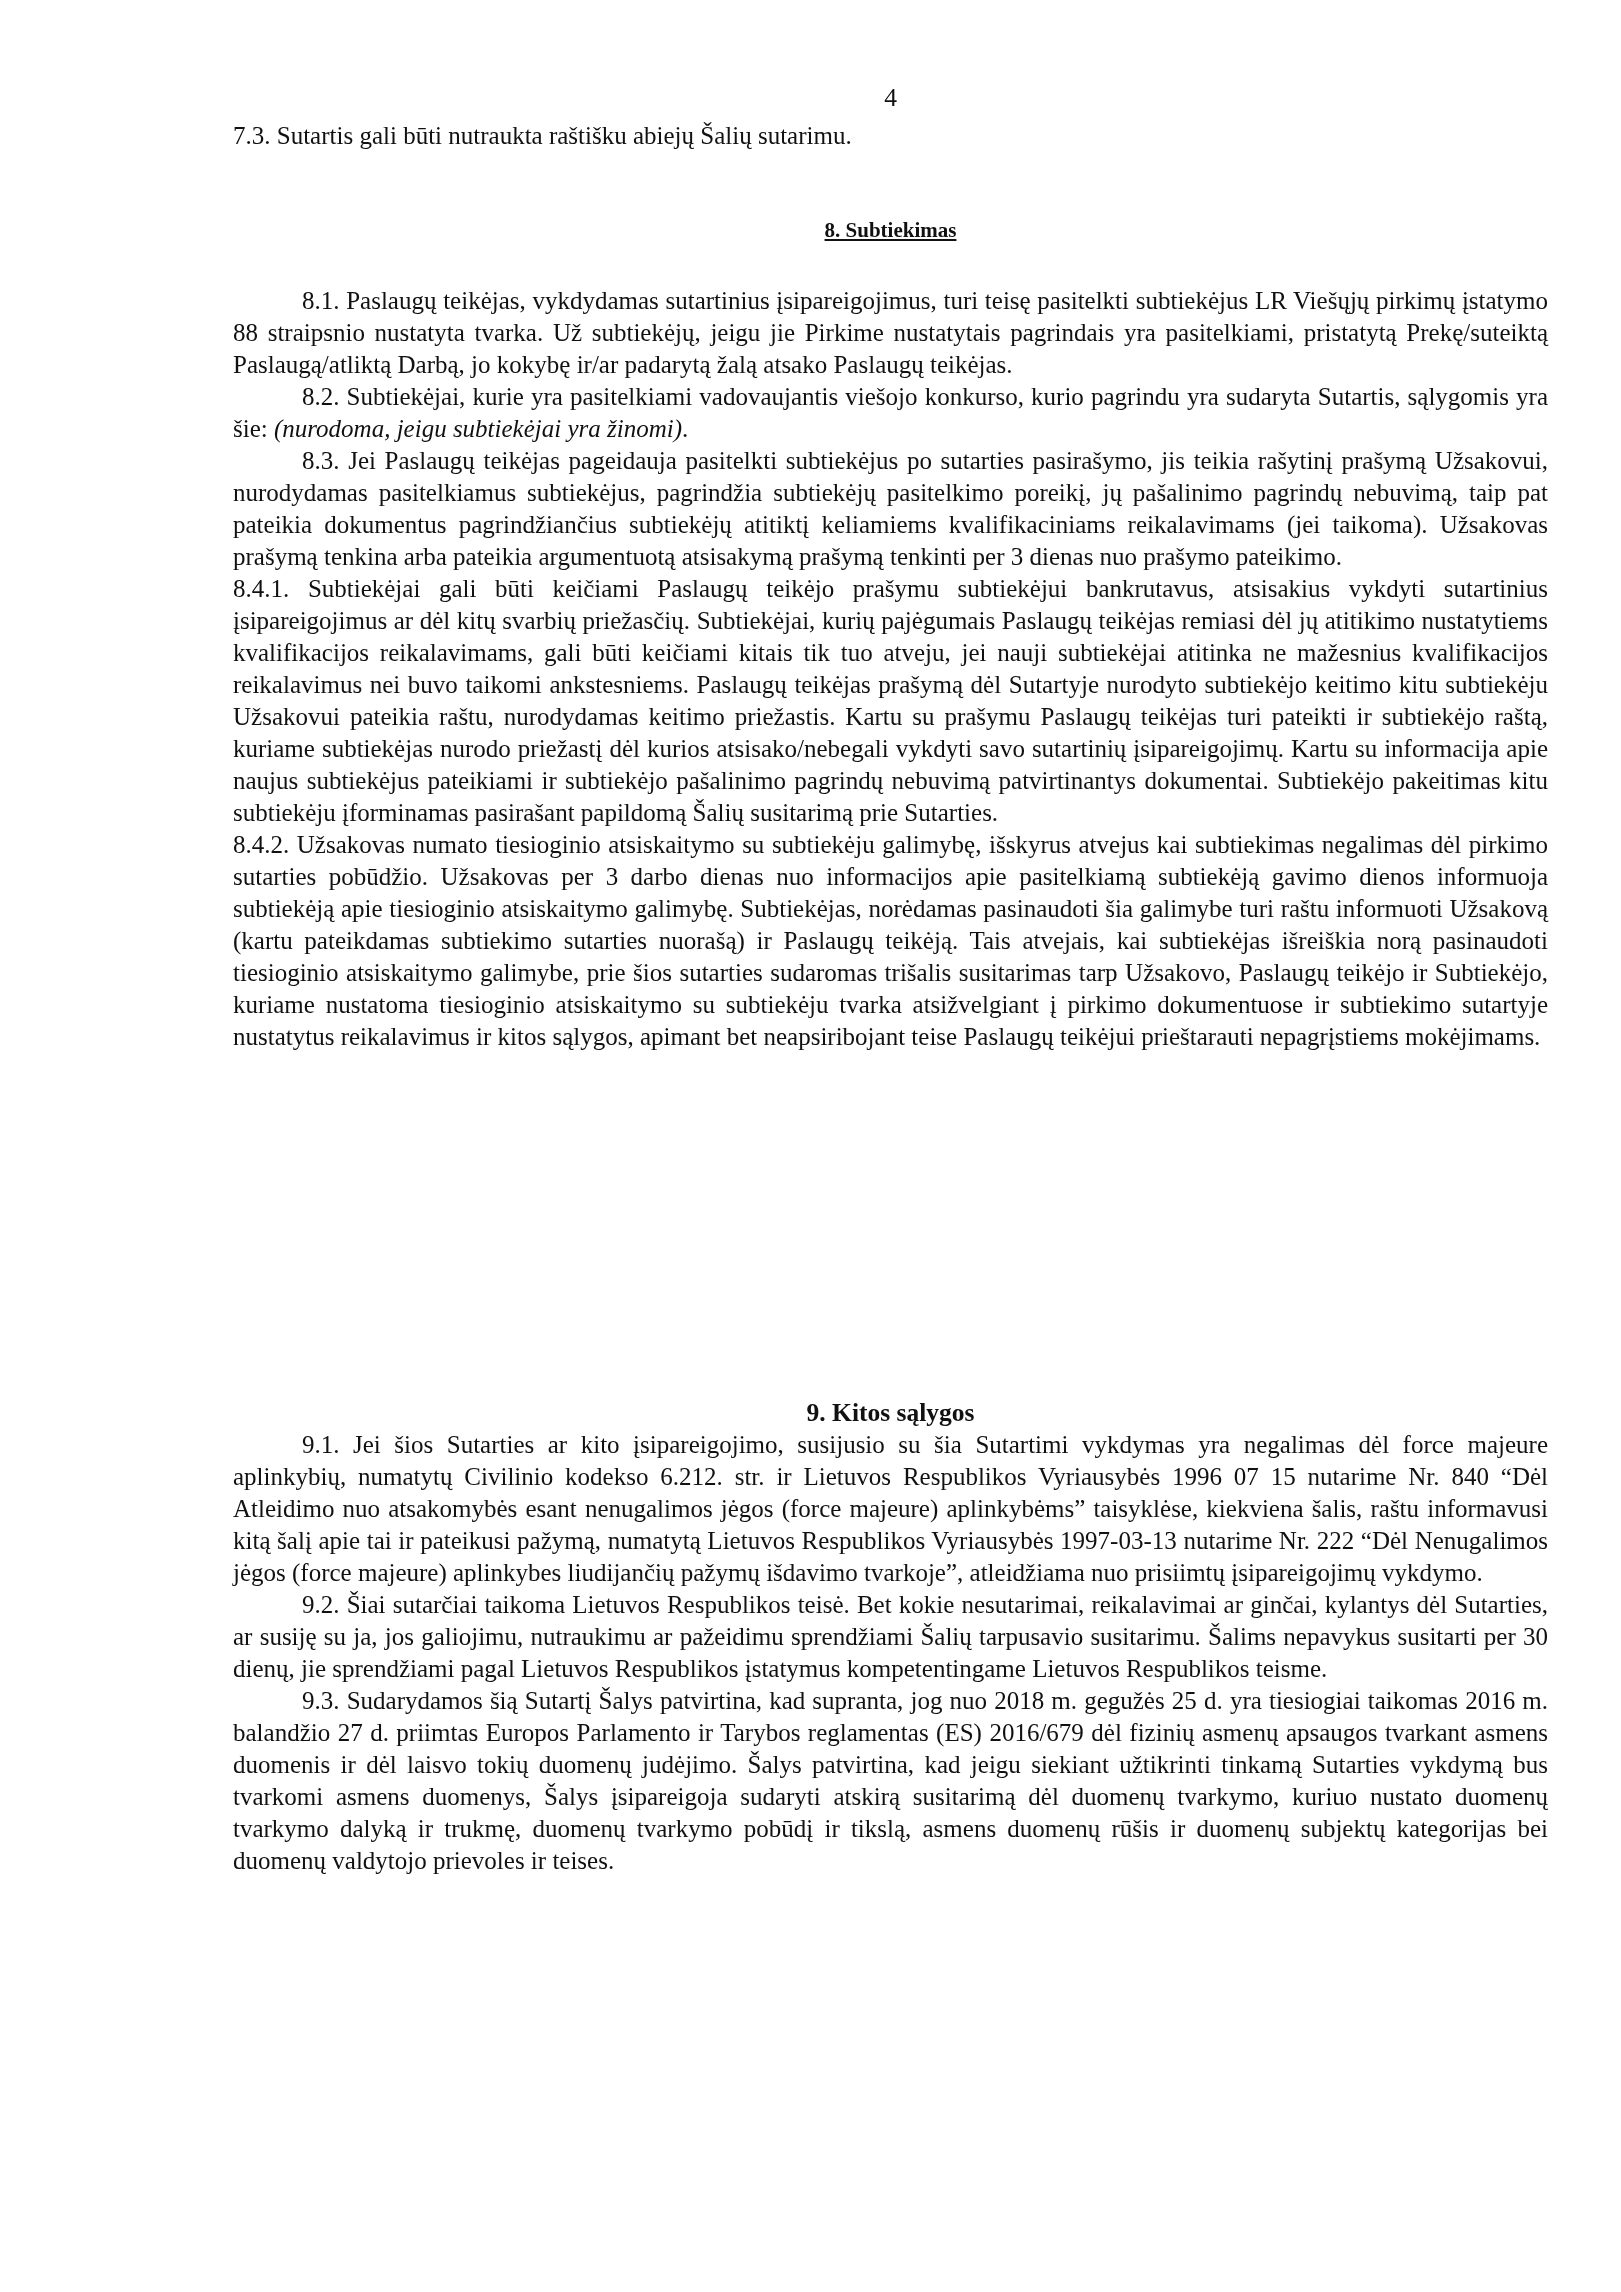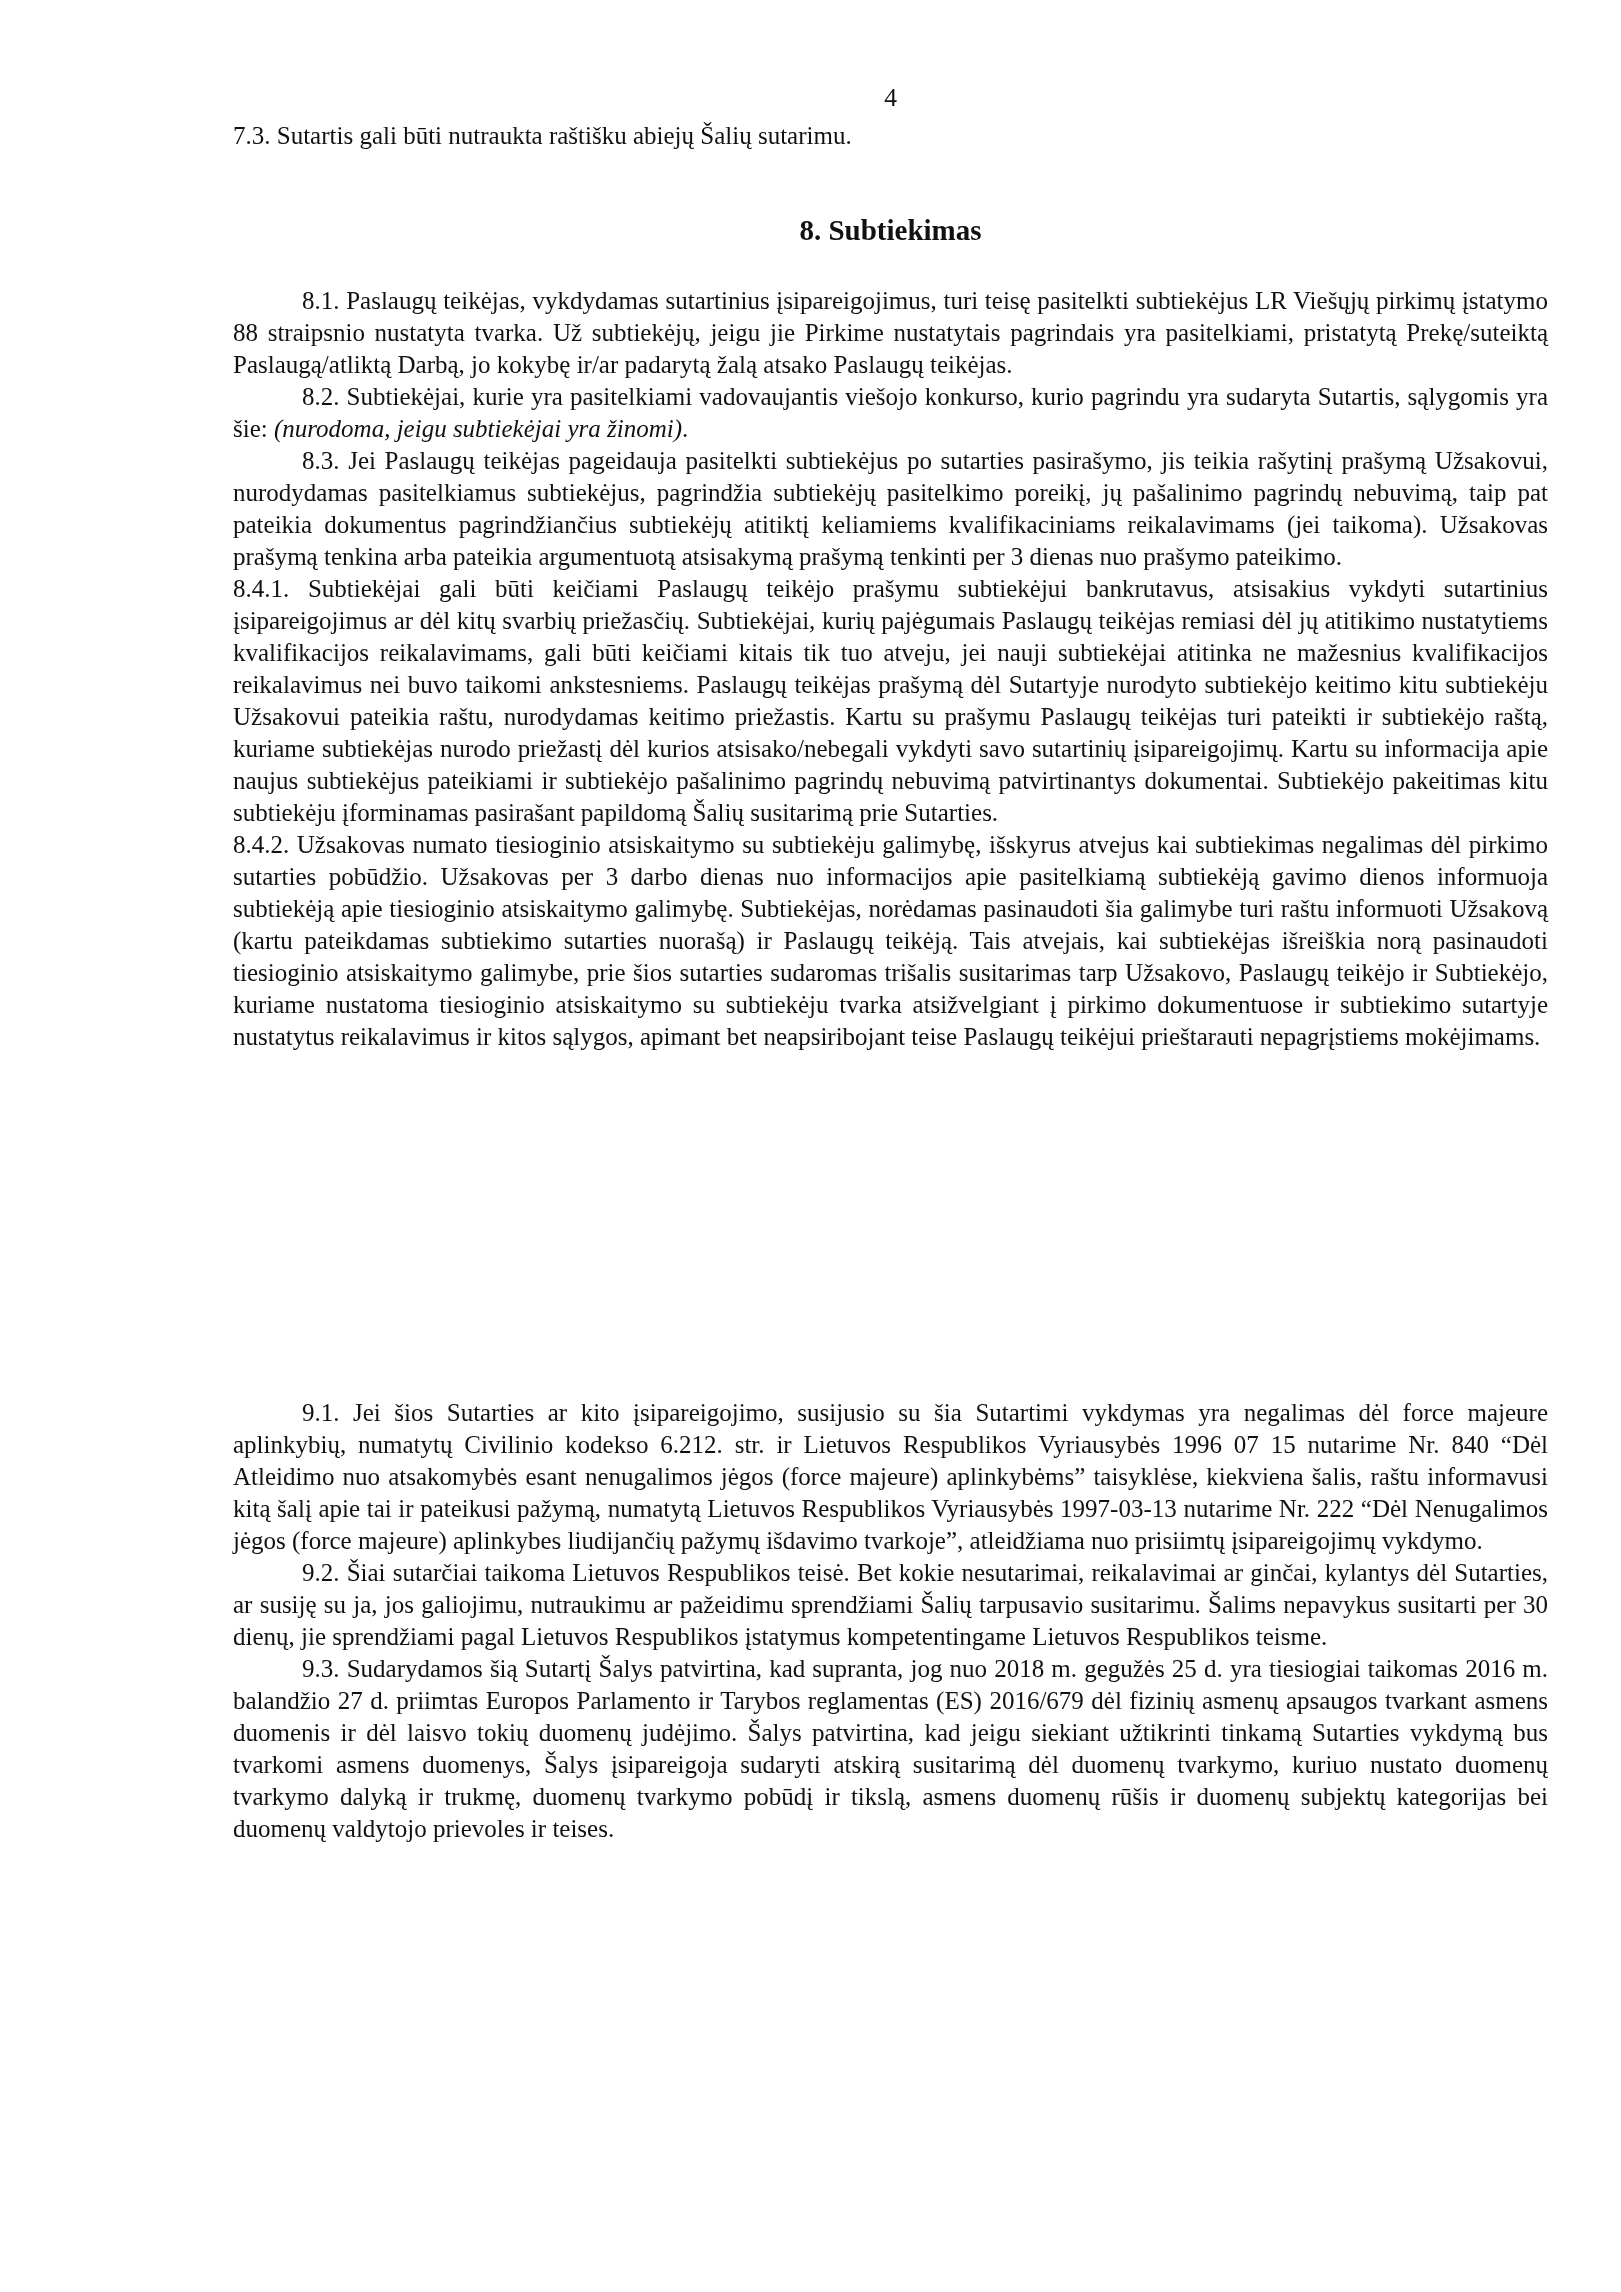--- a/index.html
+++ b/index.html
@@ -36,28 +36,29 @@
 <body>
 
 <div class="page">
   <div class="page-number">4</div>
 
   <div class="block" style="top:120px;">
     <p class="p">7.3.  Sutartis gali būti nutraukta raštišku abiejų Šalių sutarimu.</p>
   </div>
 
   <div class="block" style="top:214px;">
-    <h2 class="heading" style="font-size:29px; line-height:32px;">8. Subtiekimas</h2>
+    <h2 class="heading" style="font-size:21px; line-height:32px;text-decoration:underline;">8. Subtiekimas</h2>
     <div style="height:39px;"></div>
     <p class="p indent">8.1. Paslaugų teikėjas, vykdydamas sutartinius įsipareigojimus, turi teisę pasitelkti subtiekėjus LR Viešųjų pirkimų įstatymo 88 straipsnio nustatyta tvarka. Už subtiekėjų, jeigu jie Pirkime nustatytais pagrindais yra pasitelkiami, pristatytą Prekę/suteiktą Paslaugą/atliktą Darbą, jo kokybę ir/ar padarytą žalą atsako Paslaugų teikėjas.</p>
     <p class="p indent"><span>8.2. Subtiekėjai, kurie yra pasitelkiami vadovaujantis viešojo konkurso, kurio pagrindu yra sudaryta Sutartis, sąlygomis yra šie: </span><span class="italic">(nurodoma, jeigu subtiekėjai yra žinomi)</span><span>.</span></p>
     <p class="p indent">8.3. Jei Paslaugų teikėjas pageidauja pasitelkti subtiekėjus po sutarties pasirašymo, jis teikia rašytinį prašymą Užsakovui, nurodydamas pasitelkiamus subtiekėjus, pagrindžia subtiekėjų pasitelkimo poreikį, jų pašalinimo pagrindų nebuvimą, taip pat pateikia dokumentus pagrindžiančius subtiekėjų atitiktį keliamiems kvalifikaciniams reikalavimams (jei taikoma). Užsakovas prašymą tenkina arba pateikia argumentuotą atsisakymą prašymą tenkinti per 3 dienas nuo prašymo pateikimo.</p>
     <p class="p">8.4.1. Subtiekėjai gali būti keičiami Paslaugų teikėjo prašymu subtiekėjui bankrutavus, atsisakius vykdyti sutartinius įsipareigojimus ar dėl kitų svarbių priežasčių. Subtiekėjai, kurių pajėgumais Paslaugų teikėjas remiasi dėl jų atitikimo nustatytiems kvalifikacijos reikalavimams, gali būti keičiami kitais tik tuo atveju, jei nauji subtiekėjai atitinka ne mažesnius kvalifikacijos reikalavimus nei buvo taikomi ankstesniems. Paslaugų teikėjas prašymą dėl Sutartyje nurodyto subtiekėjo keitimo kitu subtiekėju Užsakovui pateikia raštu, nurodydamas keitimo priežastis. Kartu su prašymu Paslaugų teikėjas turi pateikti ir subtiekėjo raštą, kuriame subtiekėjas nurodo priežastį dėl kurios atsisako/nebegali vykdyti savo sutartinių įsipareigojimų. Kartu su informacija apie naujus subtiekėjus pateikiami ir subtiekėjo pašalinimo pagrindų nebuvimą patvirtinantys dokumentai. Subtiekėjo pakeitimas kitu subtiekėju įforminamas pasirašant papildomą Šalių susitarimą prie Sutarties.</p>
     <p class="p">8.4.2. Užsakovas numato tiesioginio atsiskaitymo su subtiekėju galimybę, išskyrus atvejus kai subtiekimas negalimas dėl pirkimo sutarties pobūdžio. Užsakovas per 3 darbo dienas nuo informacijos apie pasitelkiamą subtiekėją gavimo dienos informuoja subtiekėją apie tiesioginio atsiskaitymo galimybę. Subtiekėjas, norėdamas pasinaudoti šia galimybe turi raštu informuoti Užsakovą (kartu pateikdamas subtiekimo sutarties nuorašą) ir Paslaugų teikėją. Tais atvejais, kai subtiekėjas išreiškia norą pasinaudoti tiesioginio atsiskaitymo galimybe, prie šios sutarties sudaromas trišalis susitarimas tarp Užsakovo, Paslaugų teikėjo ir Subtiekėjo, kuriame  nustatoma tiesioginio atsiskaitymo su subtiekėju tvarka atsižvelgiant į pirkimo dokumentuose ir subtiekimo sutartyje nustatytus reikalavimus ir kitos sąlygos, apimant bet neapsiribojant teise Paslaugų teikėjui prieštarauti nepagrįstiems mokėjimams.</p>
   </div>
 
   <div class="block" style="top:1397px;">
+    <h2 class="heading" style="font-size:25.5px; line-height:32px;">9. Kitos sąlygos</h2>
     <p class="p indent">9.1. Jei šios Sutarties ar kito įsipareigojimo, susijusio su šia Sutartimi vykdymas yra negalimas dėl force majeure aplinkybių, numatytų Civilinio kodekso 6.212. str. ir Lietuvos Respublikos Vyriausybės 1996 07 15 nutarime Nr. 840 “Dėl Atleidimo nuo atsakomybės esant nenugalimos jėgos (force majeure) aplinkybėms” taisyklėse, kiekviena šalis, raštu informavusi kitą šalį apie tai ir pateikusi pažymą, numatytą Lietuvos Respublikos Vyriausybės 1997-03-13 nutarime Nr. 222 “Dėl Nenugalimos jėgos (force majeure) aplinkybes liudijančių pažymų išdavimo tvarkoje”, atleidžiama nuo prisiimtų įsipareigojimų vykdymo.</p>
     <p class="p indent">9.2.  Šiai sutarčiai taikoma Lietuvos Respublikos teisė. Bet kokie nesutarimai, reikalavimai ar ginčai, kylantys dėl Sutarties, ar susiję su ja, jos galiojimu, nutraukimu ar pažeidimu sprendžiami Šalių tarpusavio susitarimu. Šalims nepavykus susitarti per 30 dienų, jie sprendžiami pagal Lietuvos Respublikos įstatymus kompetentingame Lietuvos Respublikos teisme.</p>
     <p class="p indent">9.3. Sudarydamos šią Sutartį Šalys patvirtina, kad supranta, jog nuo 2018 m. gegužės 25 d. yra tiesiogiai taikomas 2016 m. balandžio 27 d. priimtas Europos Parlamento ir Tarybos reglamentas (ES) 2016/679 dėl fizinių asmenų apsaugos tvarkant asmens duomenis ir dėl laisvo tokių duomenų judėjimo. Šalys patvirtina, kad jeigu siekiant užtikrinti tinkamą Sutarties vykdymą bus tvarkomi asmens duomenys, Šalys įsipareigoja sudaryti atskirą susitarimą dėl duomenų tvarkymo, kuriuo nustato duomenų tvarkymo dalyką ir trukmę, duomenų tvarkymo pobūdį ir tikslą, asmens duomenų rūšis ir duomenų subjektų kategorijas bei duomenų valdytojo prievoles ir teises.</p>
   </div>
 </div>
 
 
 </body></html>

